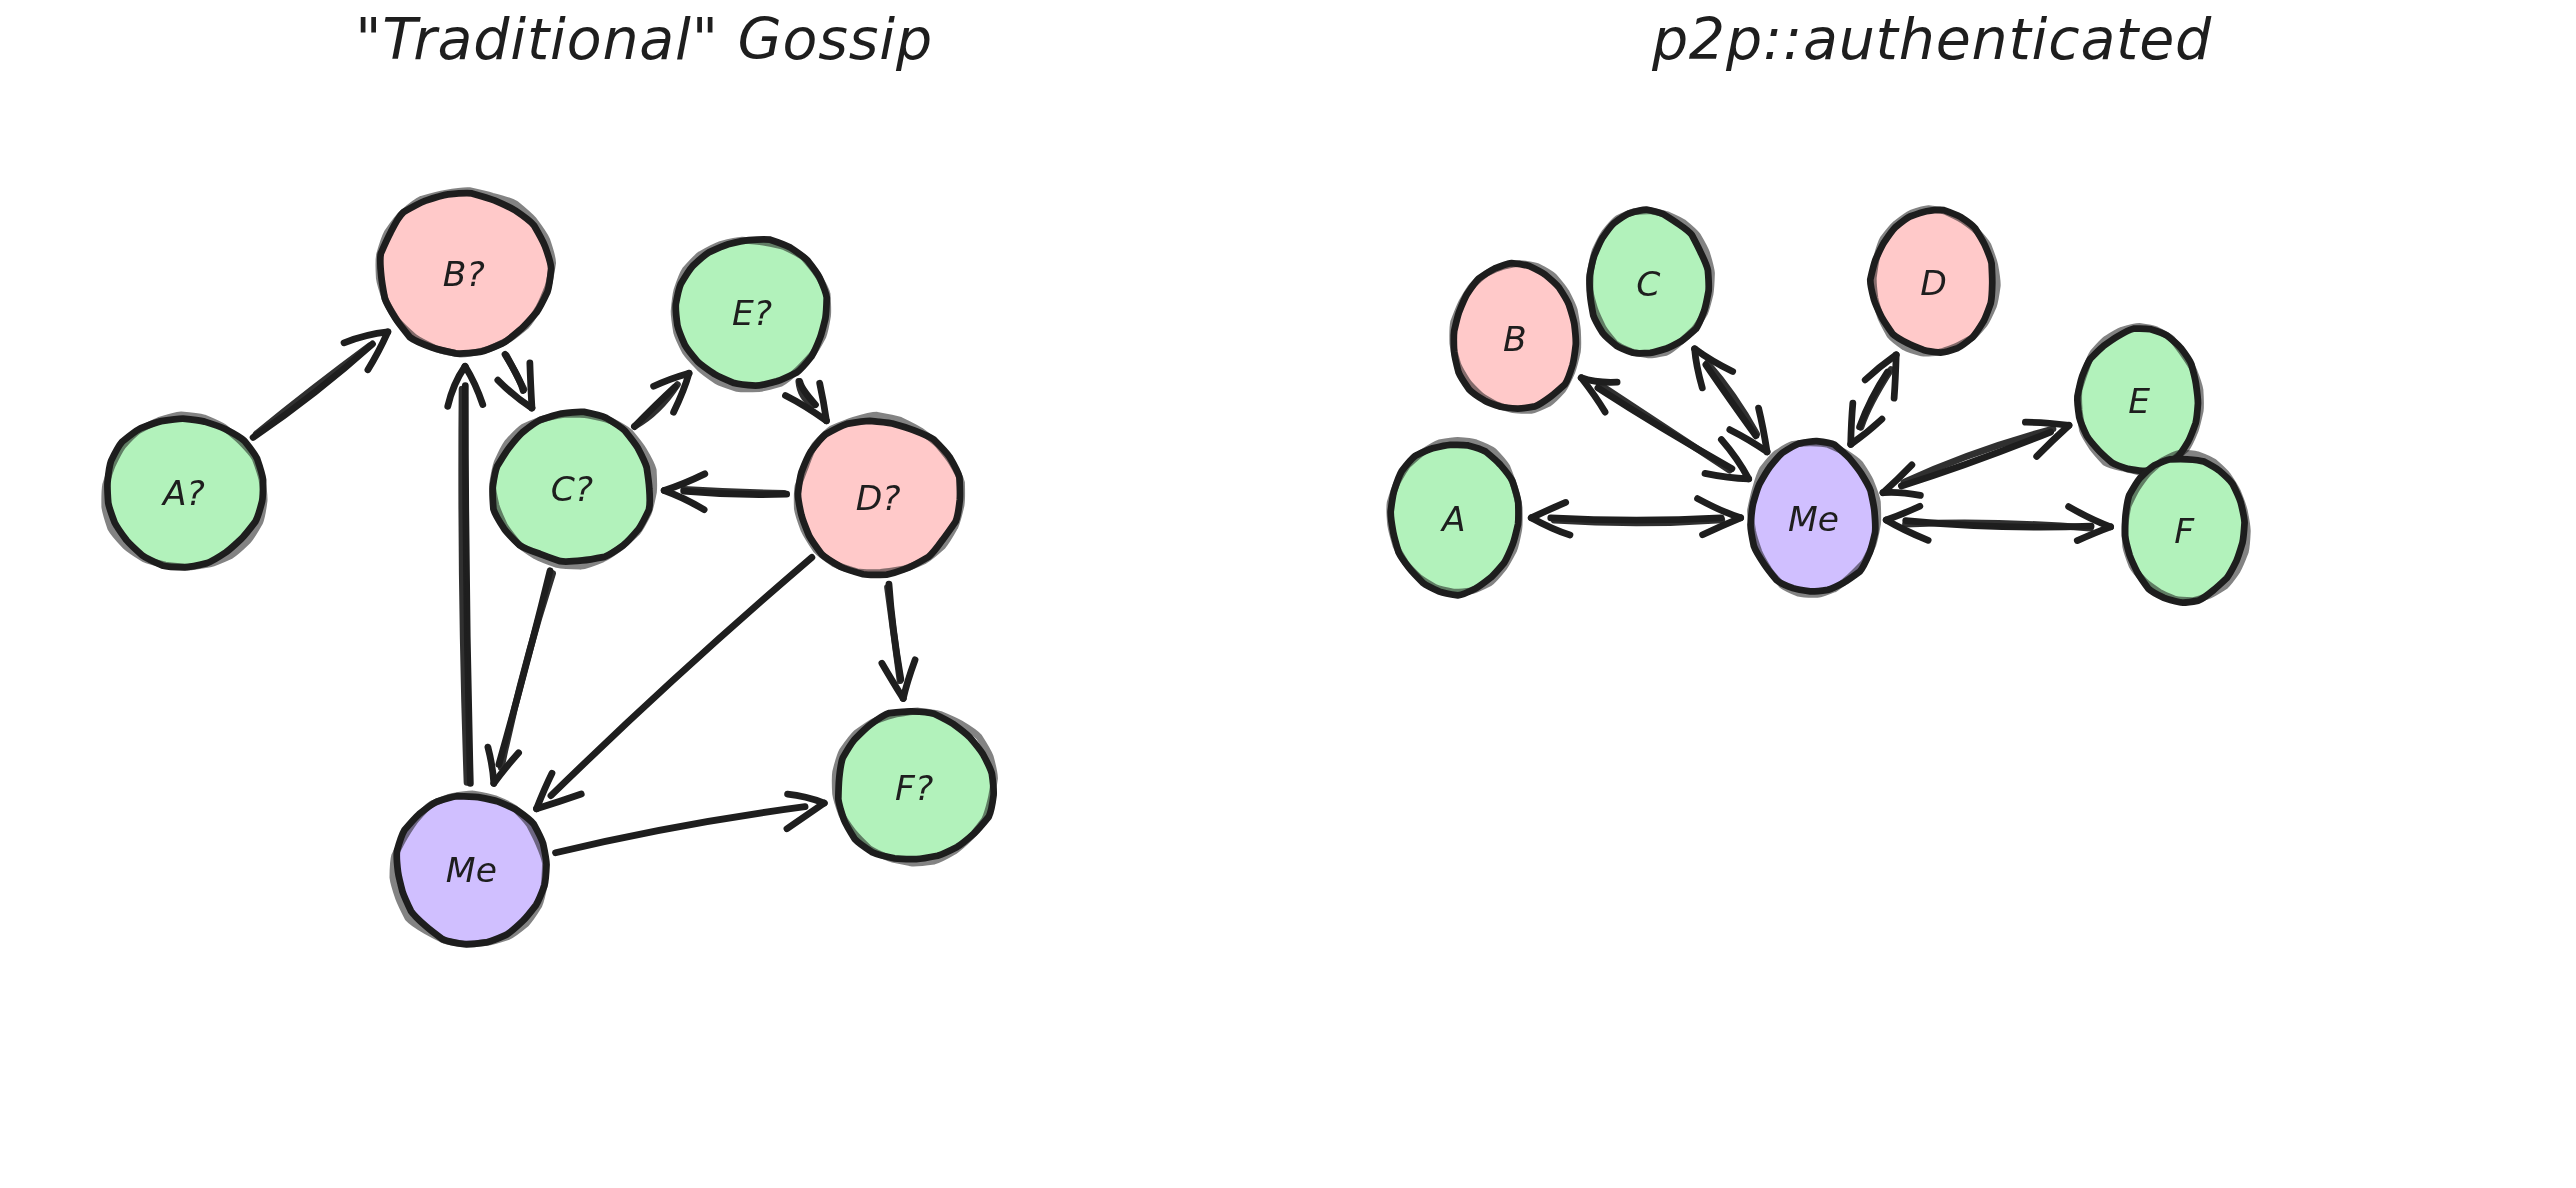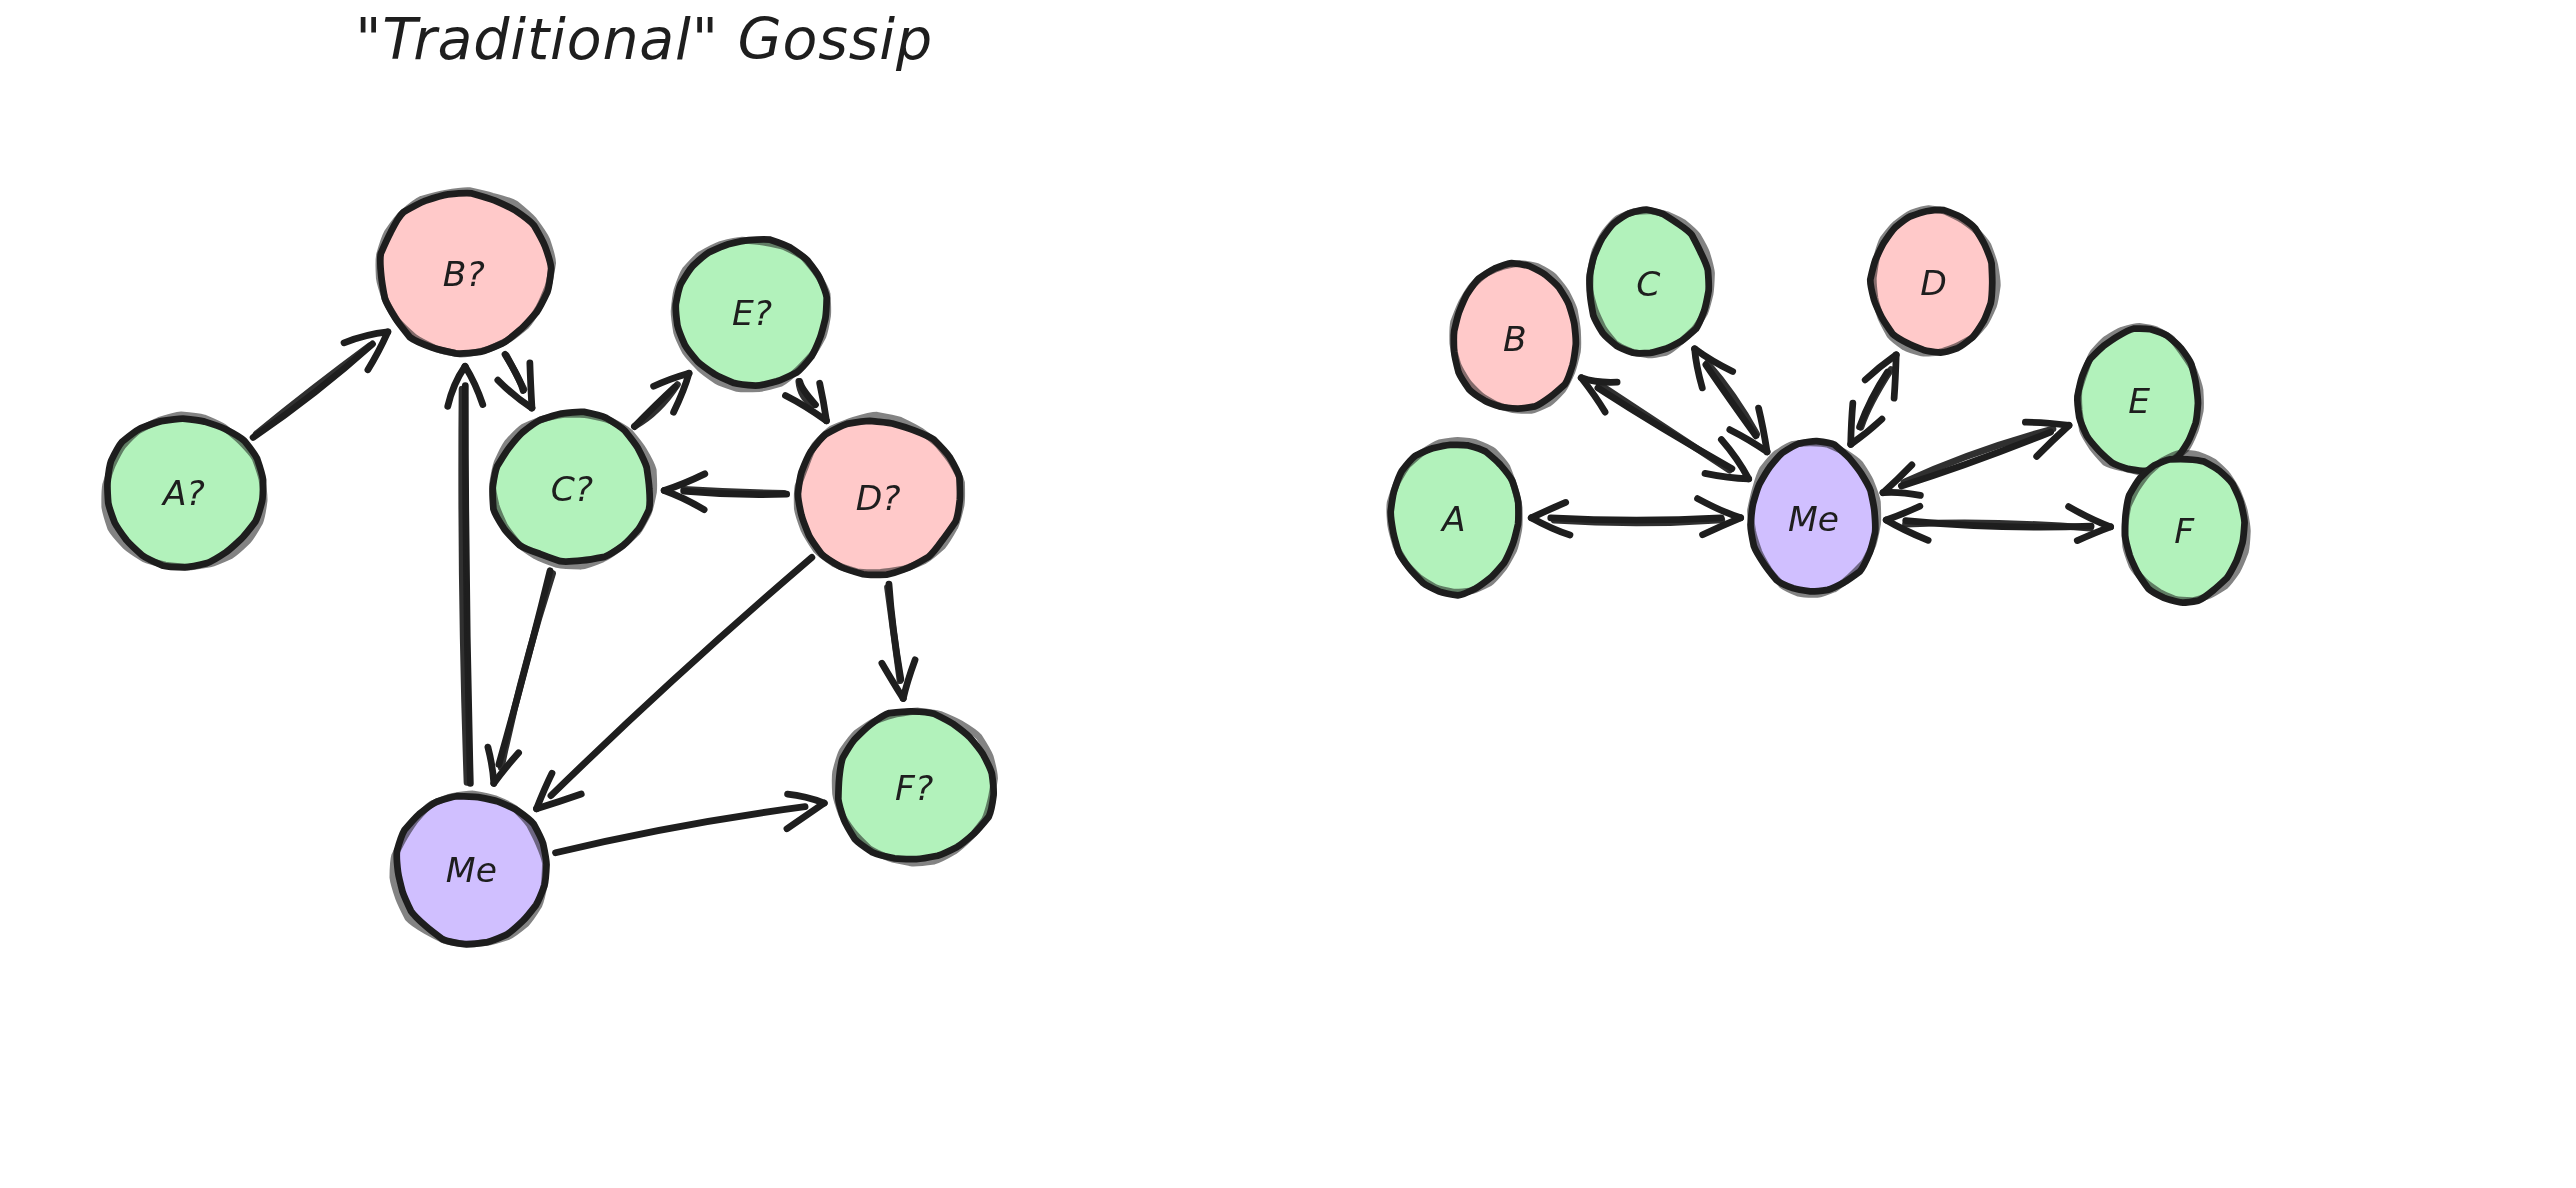--- a/index.html
+++ b/index.html
@@ -169,20 +169,21 @@
           <g>
             <path d="M 609.0 1060.7 Q 629.1 1061.0 636.9 1062.1 Q 656.3 1065.6 663.7 1068.1 Q 682.2 1075.6 689.0 1079.8 Q 706.2 1091.8 711.1 1098.1 Q 721.1 1116.3 723.5 1124.0 Q 727.8 1144.0 728.1 1152.1 Q 727.3 1172.5 725.3 1180.2 Q 718.2 1199.2 714.1 1206.0 Q 701.9 1221.8 696.2 1227.5 Q 681.4 1241.7 674.4 1245.7 Q 655.5 1254.1 647.5 1255.8 Q 626.7 1258.8 618.5 1258.2 Q 597.3 1255.2 589.9 1251.8 Q 573.1 1239.4 567.1 1234.0 Q 551.9 1220.5 547.5 1214.0 Q 538.9 1196.0 536.4 1188.6 Q 531.3 1169.7 530.2 1161.8 Q 527.7 1141.4 528.9 1133.4 Q 534.5 1113.2 538.7 1106.2 Q 552.1 1090.3 558.2 1084.9 Q 574.3 1071.7 581.6 1068.3 Q 601.1 1061.6 609.0 1060.7 Z" class="node-shape node-purple"></path>
             <path d="M 523.4 1169.0 Q 523.5 1147.9 525.7 1140.2 Q 534.9 1121.8 539.0 1114.9 Q 549.4 1098.0 554.5 1091.8 Q 568.1 1075.8 574.9 1071.5 Q 594.1 1063.2 602.1 1061.3 Q 622.9 1057.6 631.1 1058.0 Q 651.7 1061.6 659.5 1064.3 Q 679.1 1072.1 685.6 1077.0 Q 700.4 1091.6 705.0 1098.3 Q 714.3 1116.0 717.5 1123.5 Q 725.7 1142.3 726.7 1150.2 Q 726.2 1170.5 725.0 1178.6 Q 721.4 1199.2 717.9 1206.7 Q 706.8 1224.7 701.0 1230.6 Q 684.6 1244.2 677.2 1247.8 Q 657.4 1254.3 649.4 1255.7 Q 629.1 1258.1 621.1 1257.8 Q 600.6 1255.9 592.9 1253.4 Q 574.6 1244.7 567.5 1240.4 Q 548.8 1229.6 543.6 1223.4 Q 534.0 1204.7 531.1 1196.9 Q 524.2 1177.1 523.4 1169.0" class="node-shape" fill="none" stroke-width="7" opacity="0.55"></path>
             <text x="628" y="1159" class="node-label">Me</text>
           </g>
         </g>
     </svg>
   </div>
 
   <div class="panel" id="panel-right">
+    <div class="panel-title" id="title-right">p2p::authenticated</div>
     <svg class="graph-svg" id="svg-right" viewBox="0 0 1716 1583">
       <g id="edges-right">
           <g>
             <path d="M 577.0 690.0 Q 464.7 696.1 350.0 690.0" class="edge"></path>
             <path d="M 577.9 692.6 Q 469.2 700.4 354.6 693.1" class="edge" stroke-width="5" opacity="0.92"></path>
             <path d="M 324.0 690.0 Q 344.7 680.3 369.9 669.5" class="edge"></path>
             <path d="M 324.0 690.0 Q 352.7 705.9 375.6 713.0" class="edge"></path>
             <path d="M 603.0 690.0 Q 579.3 699.8 552.3 712.6" class="edge"></path>
             <path d="M 603.0 690.0 Q 577.3 681.5 545.6 664.4" class="edge"></path>
             <path d="M 603.0 690.0 Q 463.5 690.0 324.0 690.0" class="edge-hit"></path>

